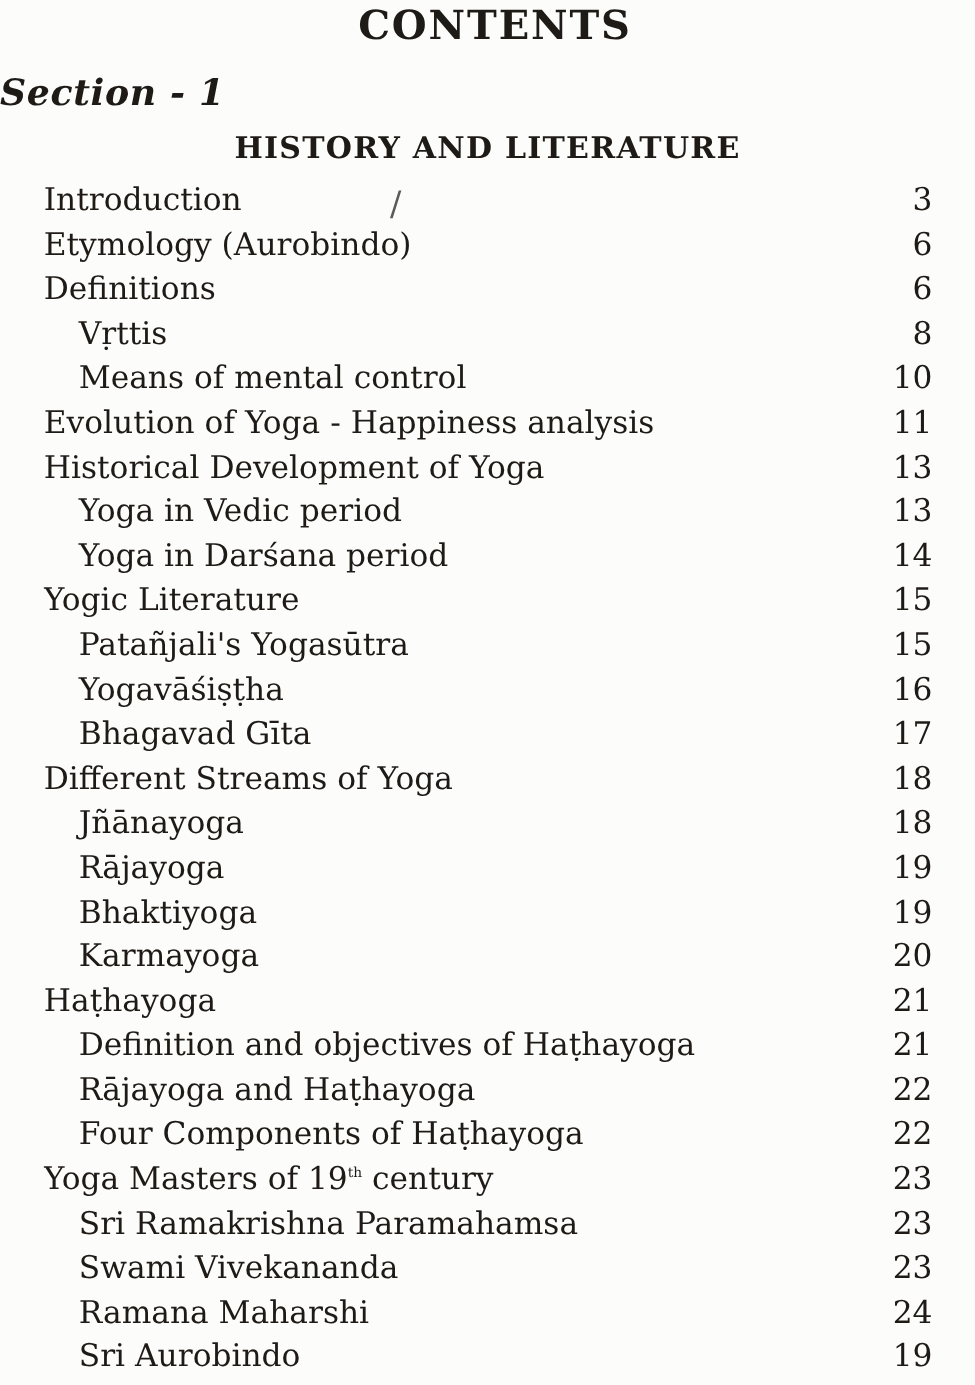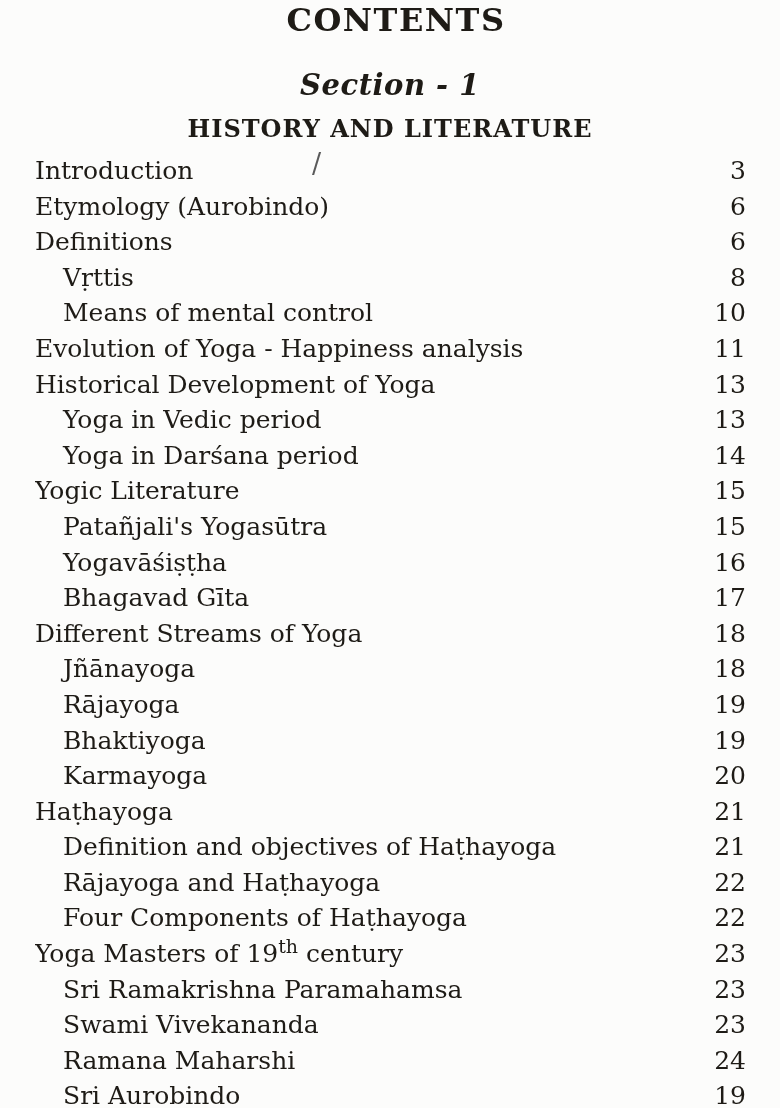--- a/index.html
+++ b/index.html
@@ -26,26 +26,25 @@
     margin: 0;
     padding-top: 1px;
     line-height: 38px;
     font-size: 32px;
     font-weight: bold;
     letter-spacing: 1.5px;
     text-align: center;
     padding-left: 12px;
   }
   .section-heading {
-    margin-top: 28px;
+    margin-top: 17px;
     line-height: 36px;
     font-size: 29px;
     font-style: italic;
     font-weight: bold;
-    text-align: center;
     letter-spacing: 0.5px;
   }
   .section-subheading {
     margin-top: 11px;
     line-height: 30px;
     font-size: 24px;
     font-weight: bold;
     letter-spacing: 1px;
     text-align: center;
   }
@@ -57,21 +56,21 @@
     display: flex;
     justify-content: space-between;
     align-items: baseline;
     height: 35.6px;
     font-size: 25px;
     white-space: nowrap;
   }
   .row .label { flex: 1 1 auto; overflow: hidden; }
   .row.indent .label { padding-left: 28px; }
   .row .label sup {
-    font-size: 19px;
+    font-size: 11px;
     line-height: 0;
     vertical-align: super;
   }
   .row .pageno {
     flex: 0 0 auto;
     text-align: right;
     min-width: 40px;
   }
   .scan-artifact {
     position: absolute;

